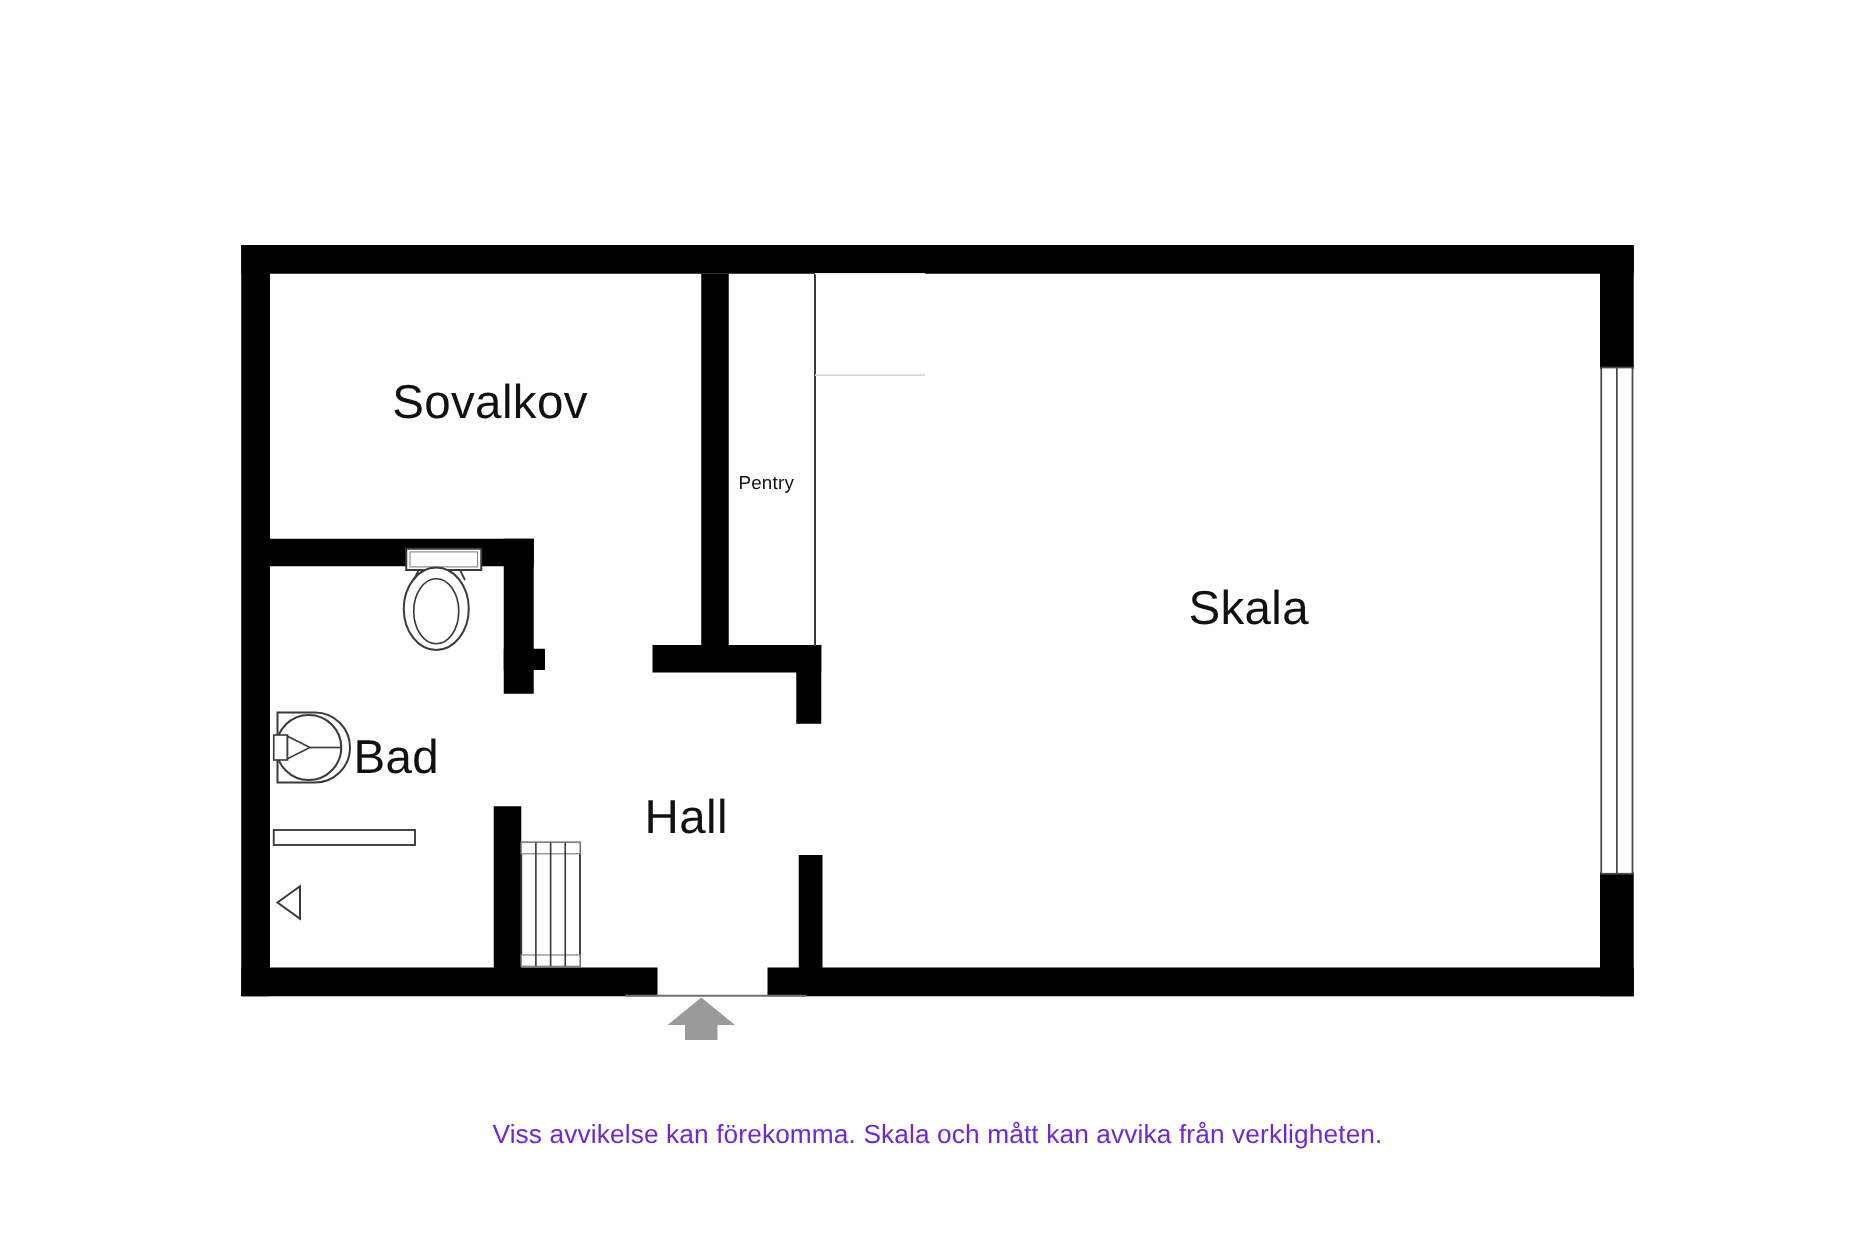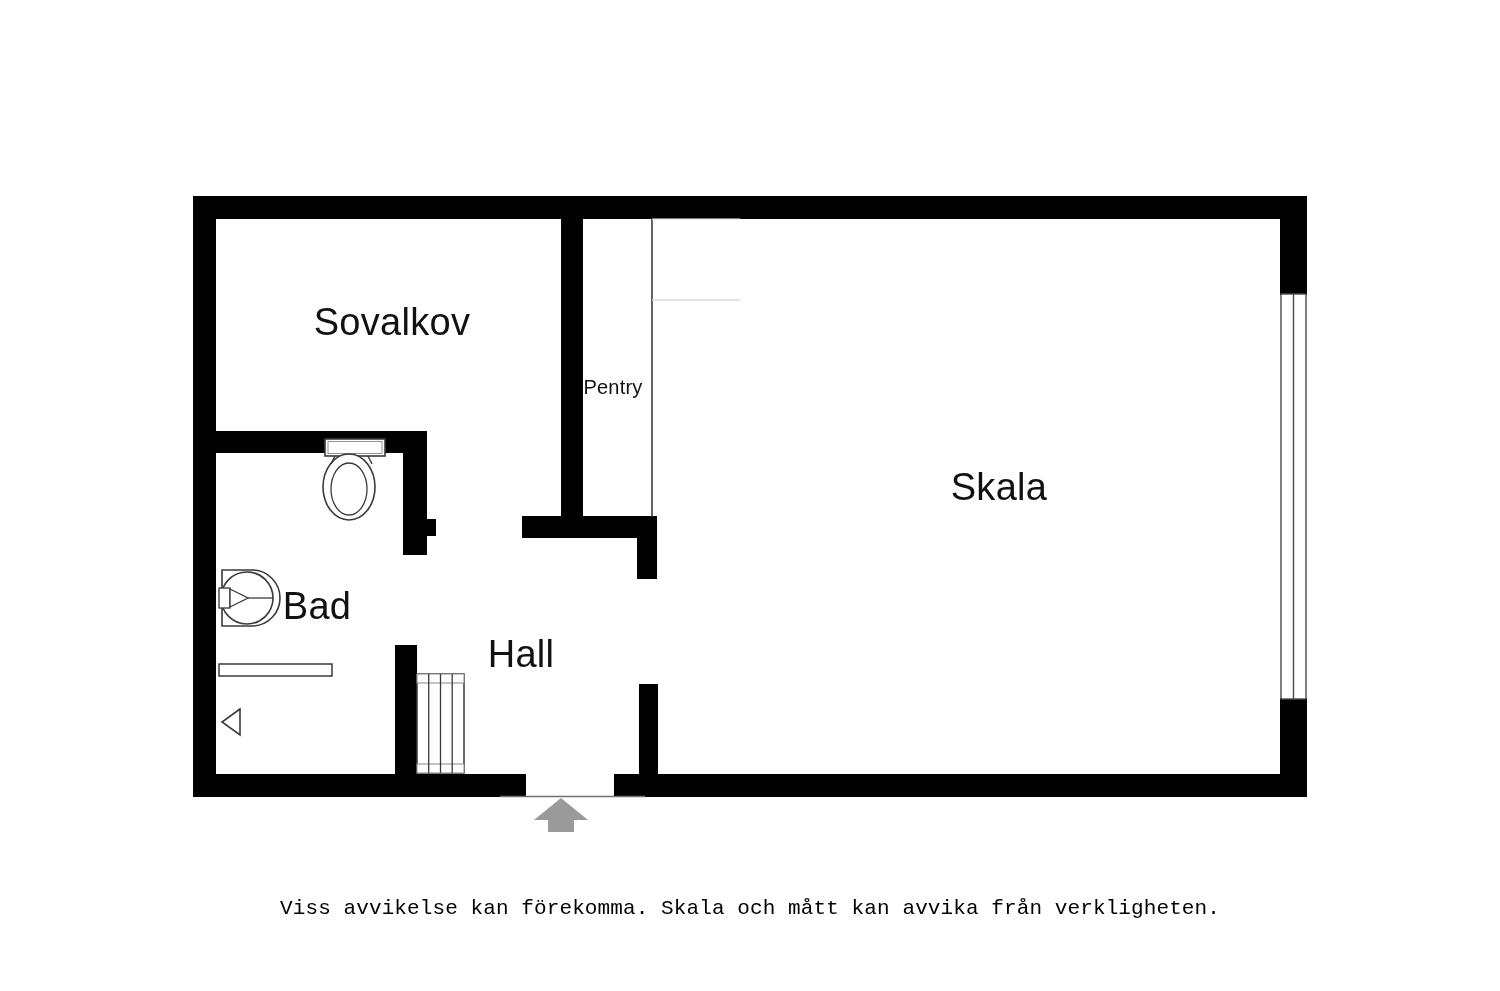--- a/index.html
+++ b/index.html
@@ -33,29 +33,29 @@
     position: absolute;
     white-space: nowrap;
     color: #111111;
     font-family: "Liberation Sans", sans-serif;
     font-weight: 400;
     line-height: 1;
     transform: translate(-50%, -50%);
     user-select: none;
   }
   .room-label.big   { font-size: 38px; letter-spacing: 0.3px; }
-  .room-label.small { font-size: 20px; letter-spacing: 0.2px; }
+  .room-label.small { font-size: 15px; letter-spacing: 0.2px; }
   #disclaimer-text {
     position: absolute;
     left: 750px;
     top: 908px;
     transform: translate(-50%, -50%);
     font-size: 21px;
-    font-family: Liberation Mono, monospace;
-    color: #000000;
+    font-family: Liberation Sans, sans-serif;
+    color: #6d28d9;
     white-space: nowrap;
     letter-spacing: 0.1px;
   }
 </style>
 </head>
 <body>
 
 <div id="plan-root">
 
   <svg id="floorplan-svg" viewBox="0 0 1500 991" xmlns="http://www.w3.org/2000/svg">
@@ -158,17 +158,17 @@
   </svg>
 
   <div class="room-label big" style="left:392px; top:322px;">Sovalkov</div>
 
   <div class="room-label small" style="left:613px; top:387px;">Pentry</div>
 
   <div class="room-label big" style="left:999px; top:487px;">Skala</div>
 
   <div class="room-label big" style="left:317px; top:606px;">Bad</div>
 
-  <div class="room-label big" style="left:521px; top:654px;">Hall</div>
+  <div class="room-label big" style="left:549px; top:654px;">Hall</div>
 
   <div id="disclaimer-text">Viss avvikelse kan förekomma. Skala och mått kan avvika från verkligheten.</div>
 
 </div>
 
 </body></html>

